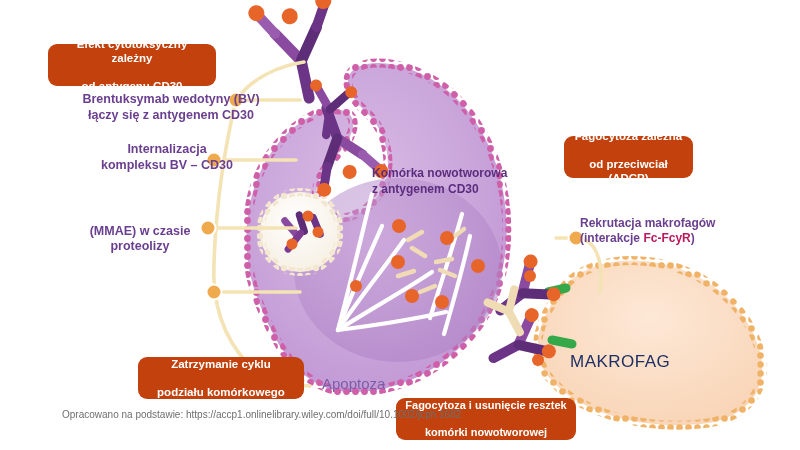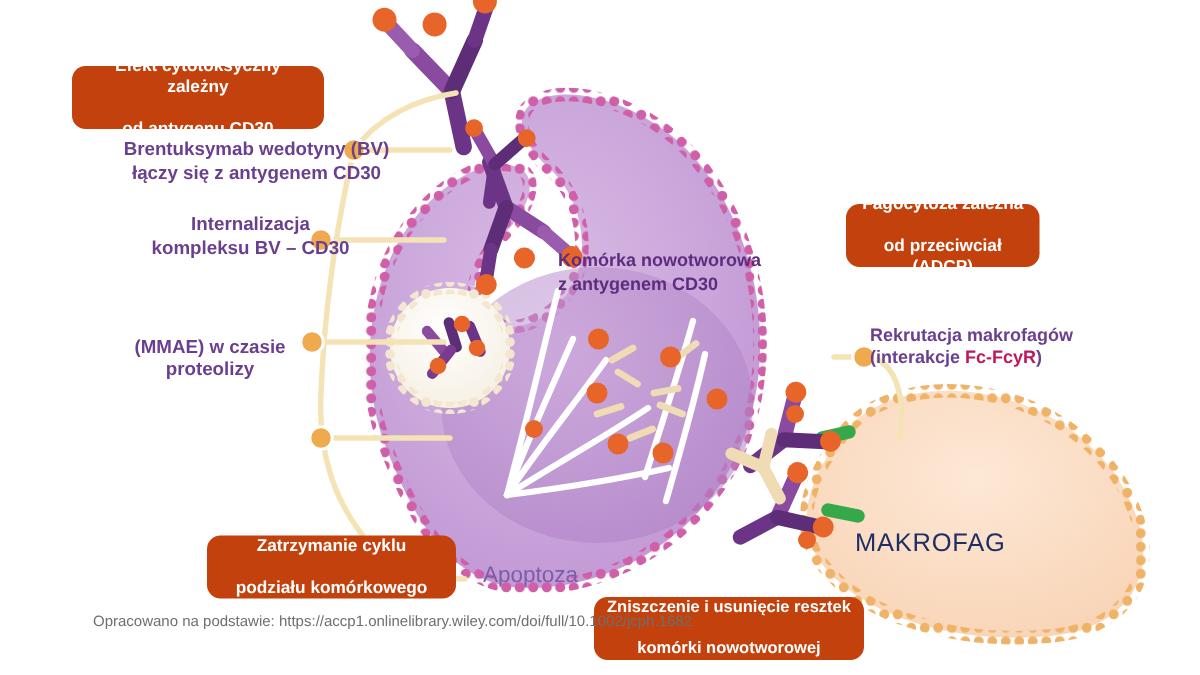--- a/index.html
+++ b/index.html
@@ -300,21 +300,21 @@
     </span>
   </div>
 
   <div class="ptext right" style="left:580px;top:216px;width:190px;font-size:12px;">
     <span>Rekrutacja makrofagów</span><br>
     <span>(interakcje </span><span class="dark">Fc-FcyR</span><span>)</span>
   </div>
 
   <div class="pill" style="left:396px;top:398px;width:180px;height:42px;font-size:11px;">
     <span>
-      <span>Zniszczenie i usunięcie resztek</span><br>
+      <span>Fagocytoza i usunięcie resztek</span><br>
       <span>komórki nowotworowej</span>
     </span>
   </div>
 
   <div class="celltitle" style="left:372px;top:166px;width:180px;font-size:12px;">
     <span>Komórka nowotworowa</span><br>
     <span>z antygenem CD30</span>
   </div>
 
   <div class="apop" style="left:322px;top:375px;font-size:15px;">Apoptoza</div>

